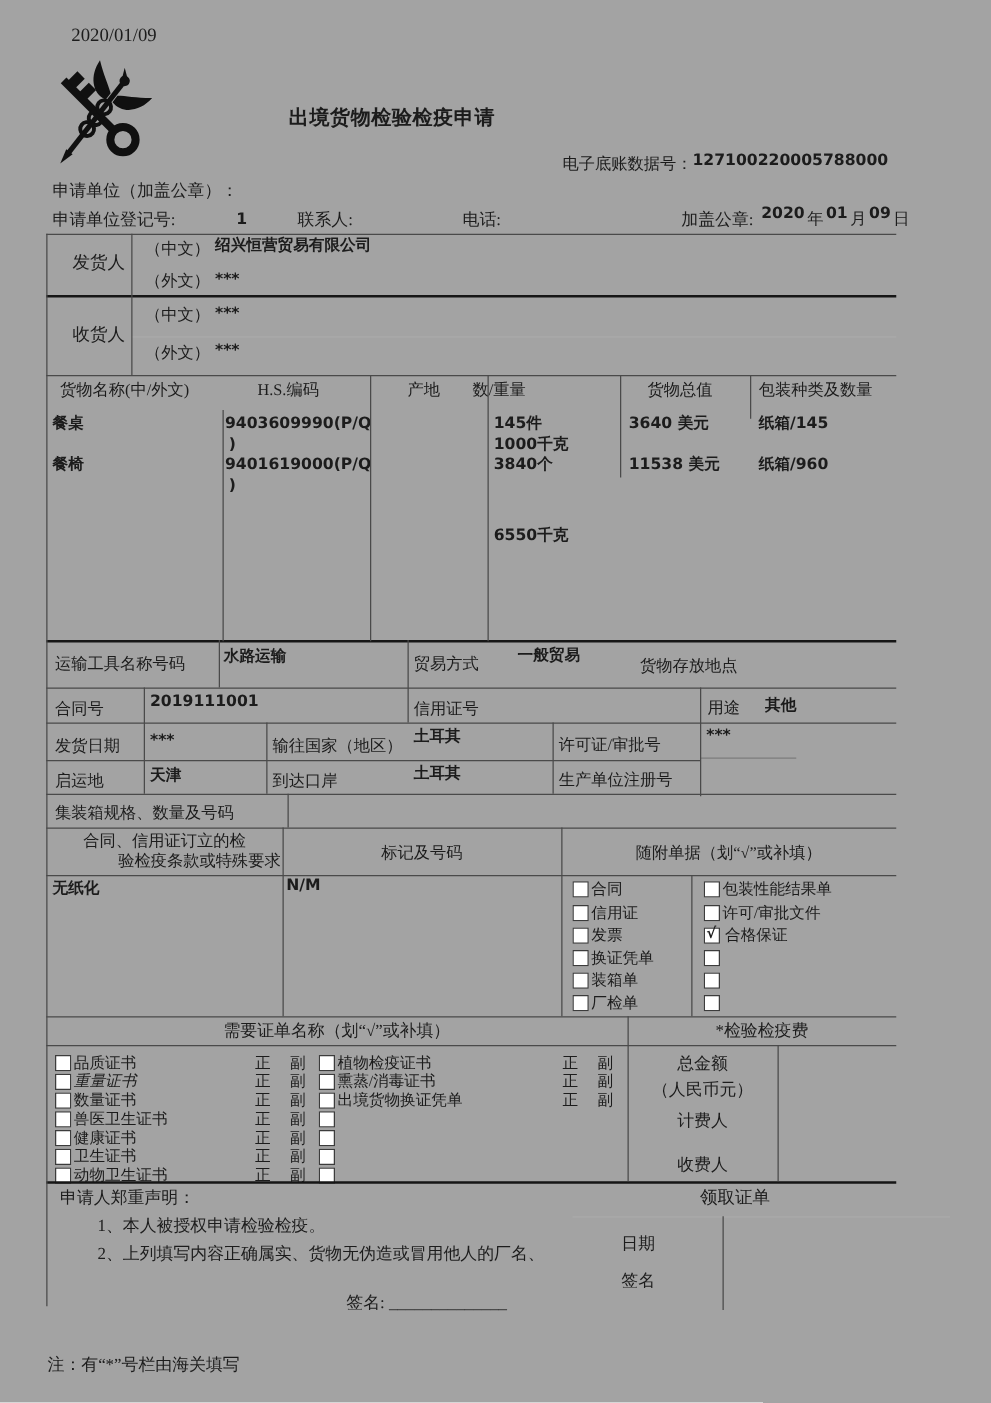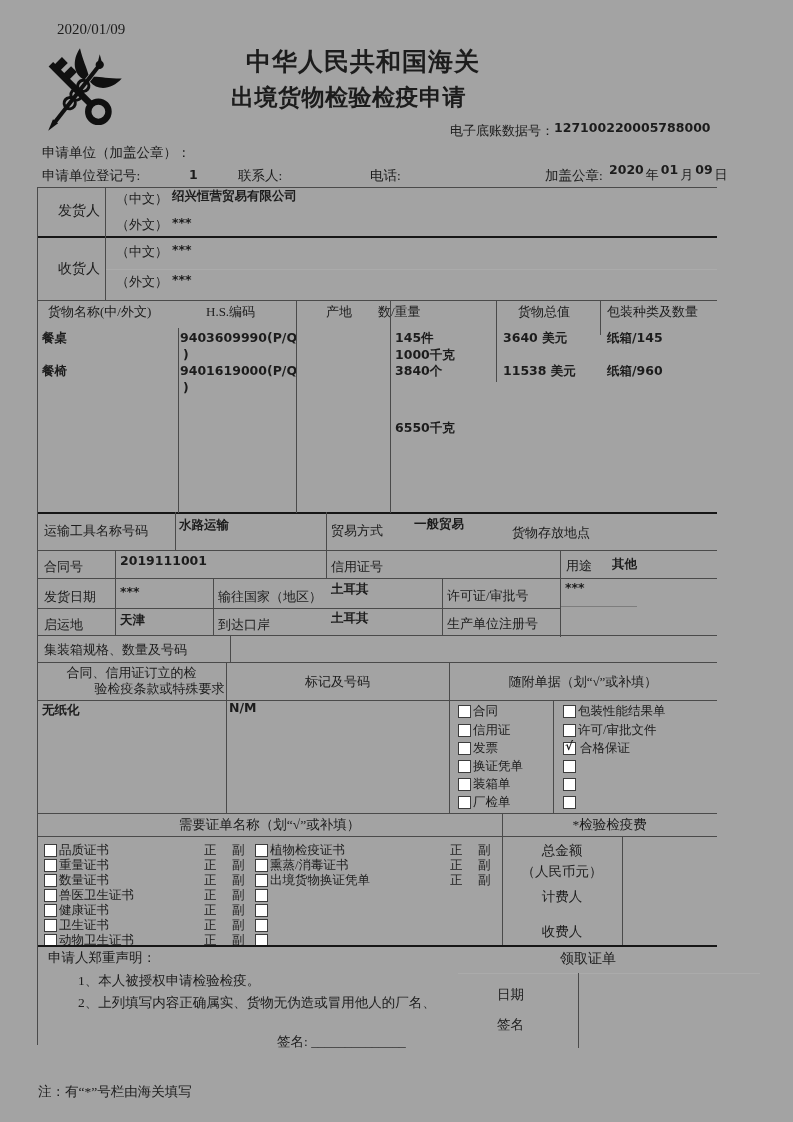--- a/index.html
+++ b/index.html
@@ -46,22 +46,21 @@
         <circle cx="42" cy="0" r="6" fill="none" stroke="#101010" stroke-width="3.4"></circle>
         <circle cx="54" cy="0" r="6" fill="none" stroke="#101010" stroke-width="3.4"></circle>
         <path d="M60,-3 C57,-16 68,-27 84,-28 C76,-18 71,-8 67,-3 Z"></path>
         <path d="M62,3 C59,16 70,27 86,28 C78,18 73,8 69,3 Z"></path>
         <circle cx="83" cy="0" r="4.5"></circle>
         <path d="M83,-3 L92,-7 L86,1 Z"></path>
       </g>
     </svg>
   </div>
 
-  <div class="t big" style="left:246px;top:47px;font-size:25px;letter-spacing:1px;">中华人民共和国海关</div>
-  <div class="t big" style="left:231px;top:84px;font-size:23px;letter-spacing:0.5px;">出境货物检验检疫申请</div>
+  <div class="t big" style="left:231px;top:84px;font-size:16px;letter-spacing:0.5px;">出境货物检验检疫申请</div>
 
   <div class="t" style="left:450px;top:123px;">
     <span>电子底账数据号：</span><span class="v raise">127100220005788000</span>
   </div>
 
   <div class="t s135" style="left:42px;top:145px;">申请单位（加盖公章）：</div>
 
   <div class="t s135" style="left:42px;top:168px;">申请单位登记号: </div>
   <div class="t v" style="left:189px;top:167px;">1</div>
   <div class="t s135" style="left:238px;top:168px;">联系人:</div>
@@ -167,21 +166,21 @@
   <span class="cb" style="left:563px;top:796px;"></span>
 
   <div class="t ctr s135" style="left:37px;top:817px;width:465px;">需要证单名称（划“√”或补填）</div>
   <div class="t ctr s135" style="left:502px;top:817px;width:215px;">*检验检疫费</div>
 
   <span class="cb" style="left:44px;top:844px;"></span>
   <div class="t s125" style="left:59px;top:843px;">品质证书</div>
   <div class="t s125" style="left:204px;top:843px;">正</div>
   <div class="t s125" style="left:232px;top:843px;">副</div>
   <span class="cb" style="left:44px;top:859px;"></span>
-  <div class="t s125" style="left:59px;top:858px;">重量证书</div>
+  <div class="t s125" style="left:59px;top:858px;font-style:italic;">重量证书</div>
   <div class="t s125" style="left:204px;top:858px;">正</div>
   <div class="t s125" style="left:232px;top:858px;">副</div>
   <span class="cb" style="left:44px;top:874px;"></span>
   <div class="t s125" style="left:59px;top:873px;">数量证书</div>
   <div class="t s125" style="left:204px;top:873px;">正</div>
   <div class="t s125" style="left:232px;top:873px;">副</div>
   <span class="cb" style="left:44px;top:889px;"></span>
   <div class="t s125" style="left:59px;top:888px;">兽医卫生证书</div>
   <div class="t s125" style="left:204px;top:888px;">正</div>
   <div class="t s125" style="left:232px;top:888px;">副</div>

